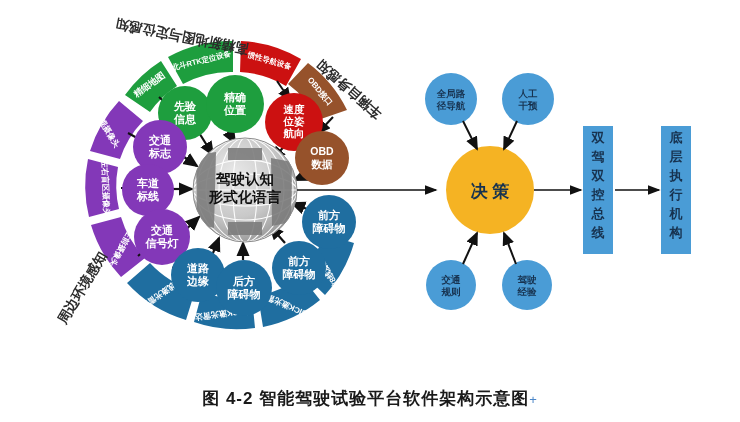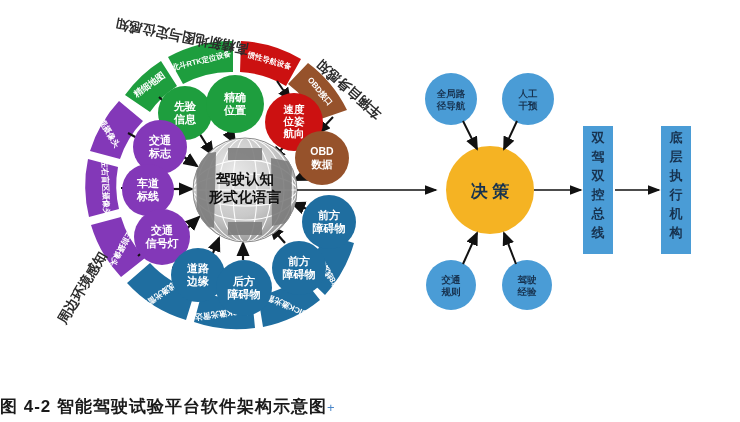--- a/index.html
+++ b/index.html
@@ -12,21 +12,21 @@
              fill:#ffffff;font-weight:bold;text-anchor:middle;}
   .arc-text{font-family:"Liberation Sans","DejaVu Sans",sans-serif;
             fill:#ffffff;font-weight:bold;text-anchor:middle;}
   .outer-text{font-family:"Liberation Sans","DejaVu Sans",sans-serif;
               fill:#2b2b2b;font-weight:bold;text-anchor:middle;}
   .core-text{font-family:"Liberation Sans","DejaVu Sans",sans-serif;
              fill:#111111;font-weight:bold;text-anchor:middle;}
   .box-text{font-family:"Liberation Sans","DejaVu Sans",sans-serif;
             fill:#17324f;font-weight:bold;text-anchor:middle;}
 
-  #caption{position:absolute;left:0;bottom:4px;width:740px;text-align:left;
+  #caption{position:absolute;left:0;bottom:12px;width:740px;text-align:center;
            font-size:17px;font-weight:bold;color:#1a1a1a;letter-spacing:1px;
            font-family:"Liberation Sans","DejaVu Sans",sans-serif;}
   #caption .plus{color:#4a86c8;font-weight:normal;font-size:13px;}
 </style>
 </head>
 <body>
 
 <div id="stage">
 
   <svg id="diagram" viewBox="0 0 740 422">

